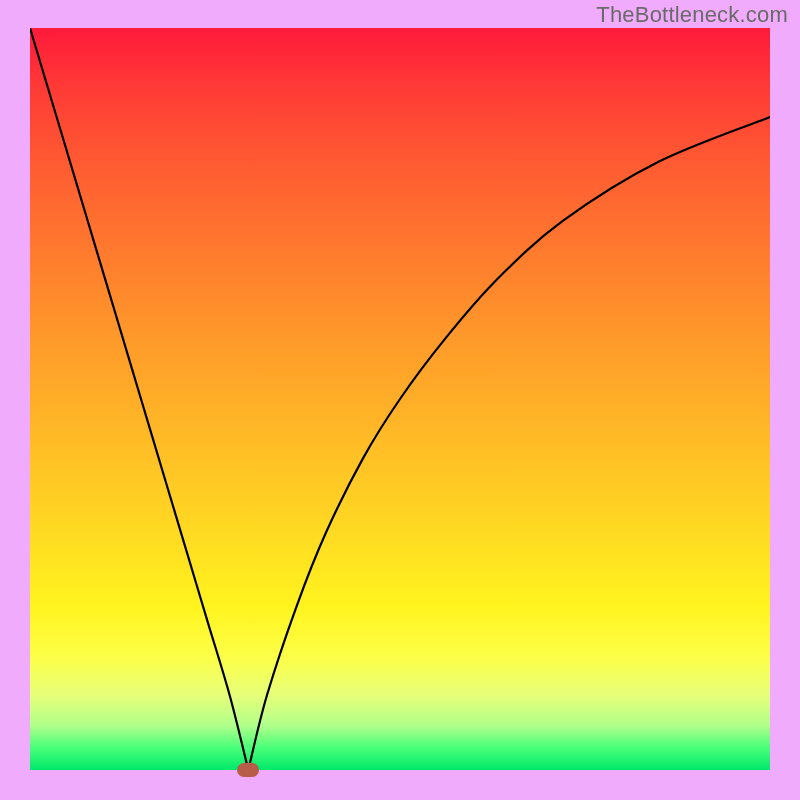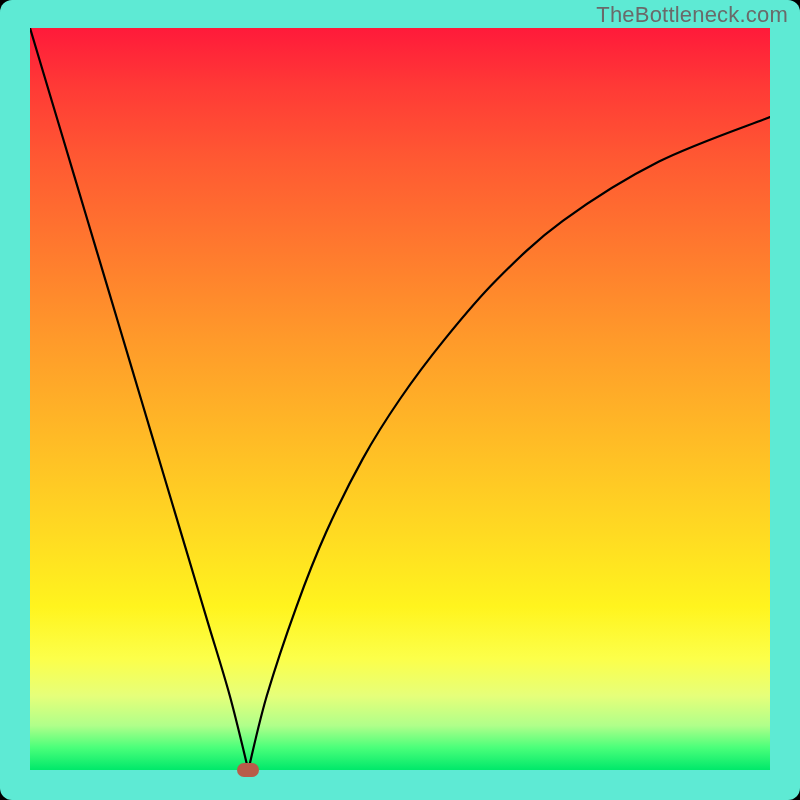--- a/index.html
+++ b/index.html
@@ -8,22 +8,21 @@
     width: 800px;
     height: 800px;
     overflow: hidden;
     background: #000;
     font-family: Arial, Helvetica, sans-serif;
   }
   .frame {
     position: relative;
     width: 800px;
     height: 800px;
-    background: #5eead4;
-    border-radius: 12px;
+    background: #f0abfc;
   }
   .watermark {
     position: absolute;
     top: 2px;
     right: 12px;
     color: #6a6a6a;
     font-size: 22px;
     font-weight: 500;
     letter-spacing: 0.2px;
     z-index: 10;

